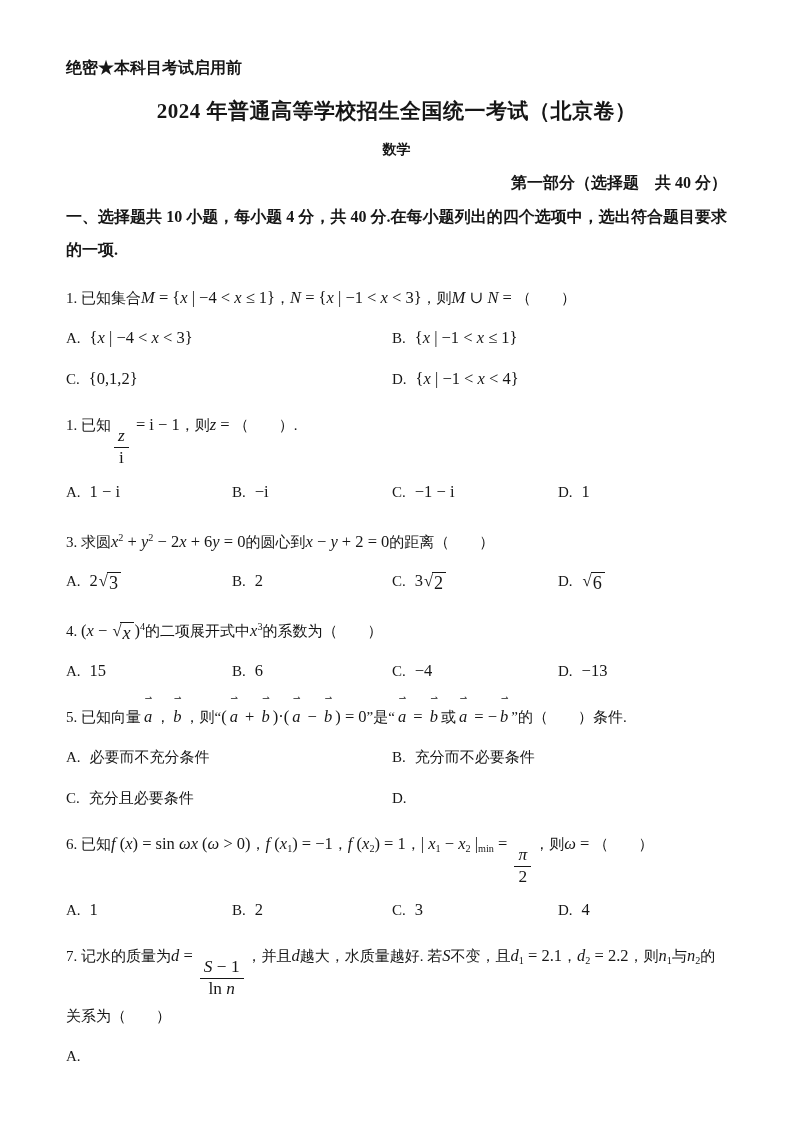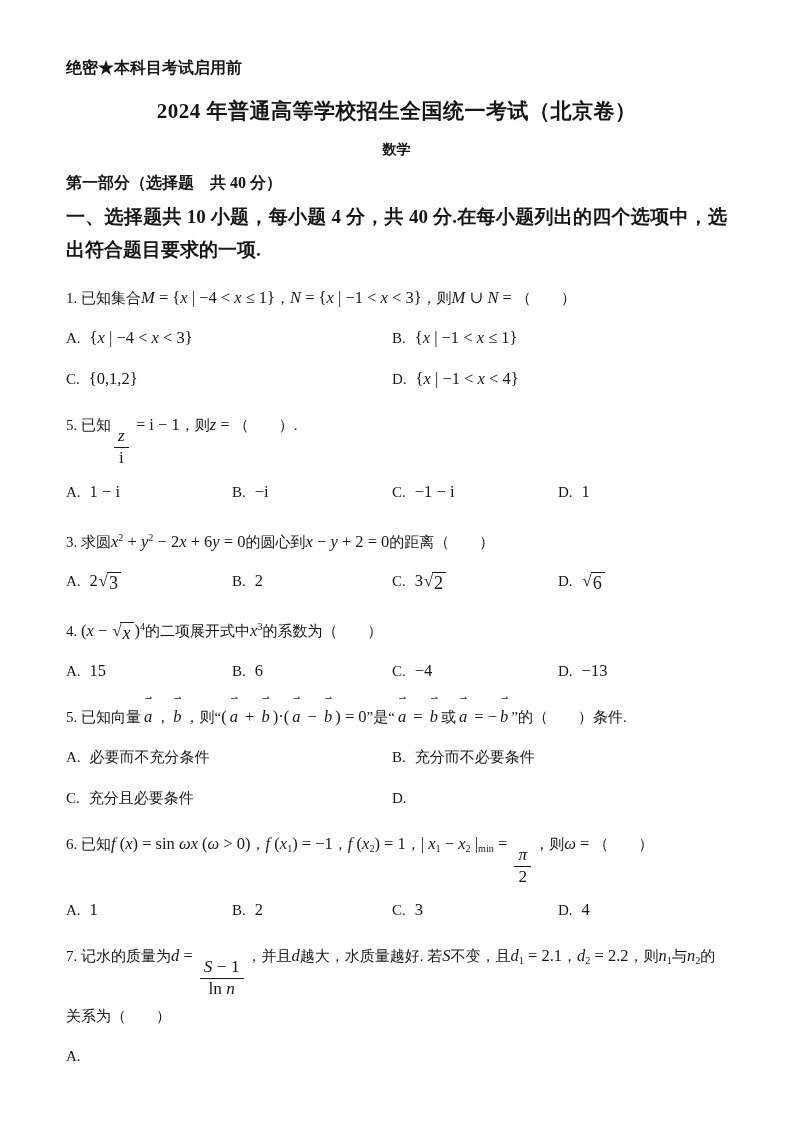--- a/index.html
+++ b/index.html
@@ -6,22 +6,22 @@
   .page{
     position:relative;width:793px;height:1072px;margin:0 auto;background:#fff;
     box-sizing:border-box;padding:58px 66px 0 66px;color:#161616;
     font-family:"Liberation Serif","DejaVu Serif",serif;font-size:15px;
     overflow:hidden;
   }
   .security{font-weight:bold;font-size:16px;margin:0 0 14px 0;}
   .title{font-weight:bold;font-size:21px;text-align:center;margin:18px 0 10px 0;letter-spacing:.5px;}
   .subject{font-weight:bold;font-size:14px;text-align:center;margin:16px 0 14px 0;}
   .instructions p{font-weight:bold;font-size:15.5px;line-height:35px;margin:0;text-align:justify;}
-  .part-title{font-weight:bold;font-size:16px;text-align:left;margin:8px 0 6px 0;}
-  .directions{font-weight:bold;font-size:19px;line-height:33px;margin:0;text-align:justify;}
+  .part-title{font-weight:bold;font-size:16px;text-align:right;margin:8px 0 6px 0;}
+  .directions{font-weight:bold;font-size:16px;line-height:33px;margin:0;text-align:justify;}
   .question{margin-top:15px;}
   .stem{line-height:33px;}
   .options{display:grid;row-gap:13px;margin-top:9px;line-height:28px;}
   .options.cols-4{grid-template-columns:166px 160px 166px 1fr;}
   .options.cols-2{grid-template-columns:326px 1fr;}
   .options.cols-1{grid-template-columns:1fr;}
   .option{display:flex;align-items:baseline;}
   .opt-label{margin-right:9px;}
   .cjk{font-family:"Liberation Serif","DejaVu Serif",serif;}
   .math{font-size:1.1em;}
@@ -67,21 +67,21 @@
     <span class="opt-label">C.</span>
     <span class="opt-content"><span class="math">{0,1,2}</span></span>
   </div>
           <div class="option">
     <span class="opt-label">D.</span>
     <span class="opt-content"><span class="math">{<i>x</i> | −1 &lt; <i>x</i> &lt; 4}</span></span>
   </div>
         </div>
   </div>
       <div class="question">
-    <div class="stem"><span class="cjk">5. 已知</span><span class="frac">
+    <div class="stem"><span class="cjk">1. 已知</span><span class="frac">
             <span class="num"><span class="math"><i>z</i></span></span>
             <span class="den"><span class="math up">i</span></span>
           </span><span class="math"> = </span><span class="math up">i</span><span class="math"> − 1</span><span class="cjk">，则</span><span class="math"><i>z</i> = </span><span class="cjk">（　　）.</span></div>
     <div class="options cols-4">
           <div class="option">
     <span class="opt-label">A.</span>
     <span class="opt-content"><span class="math">1 − </span><span class="math up">i</span></span>
   </div>
           <div class="option">
     <span class="opt-label">B.</span>

